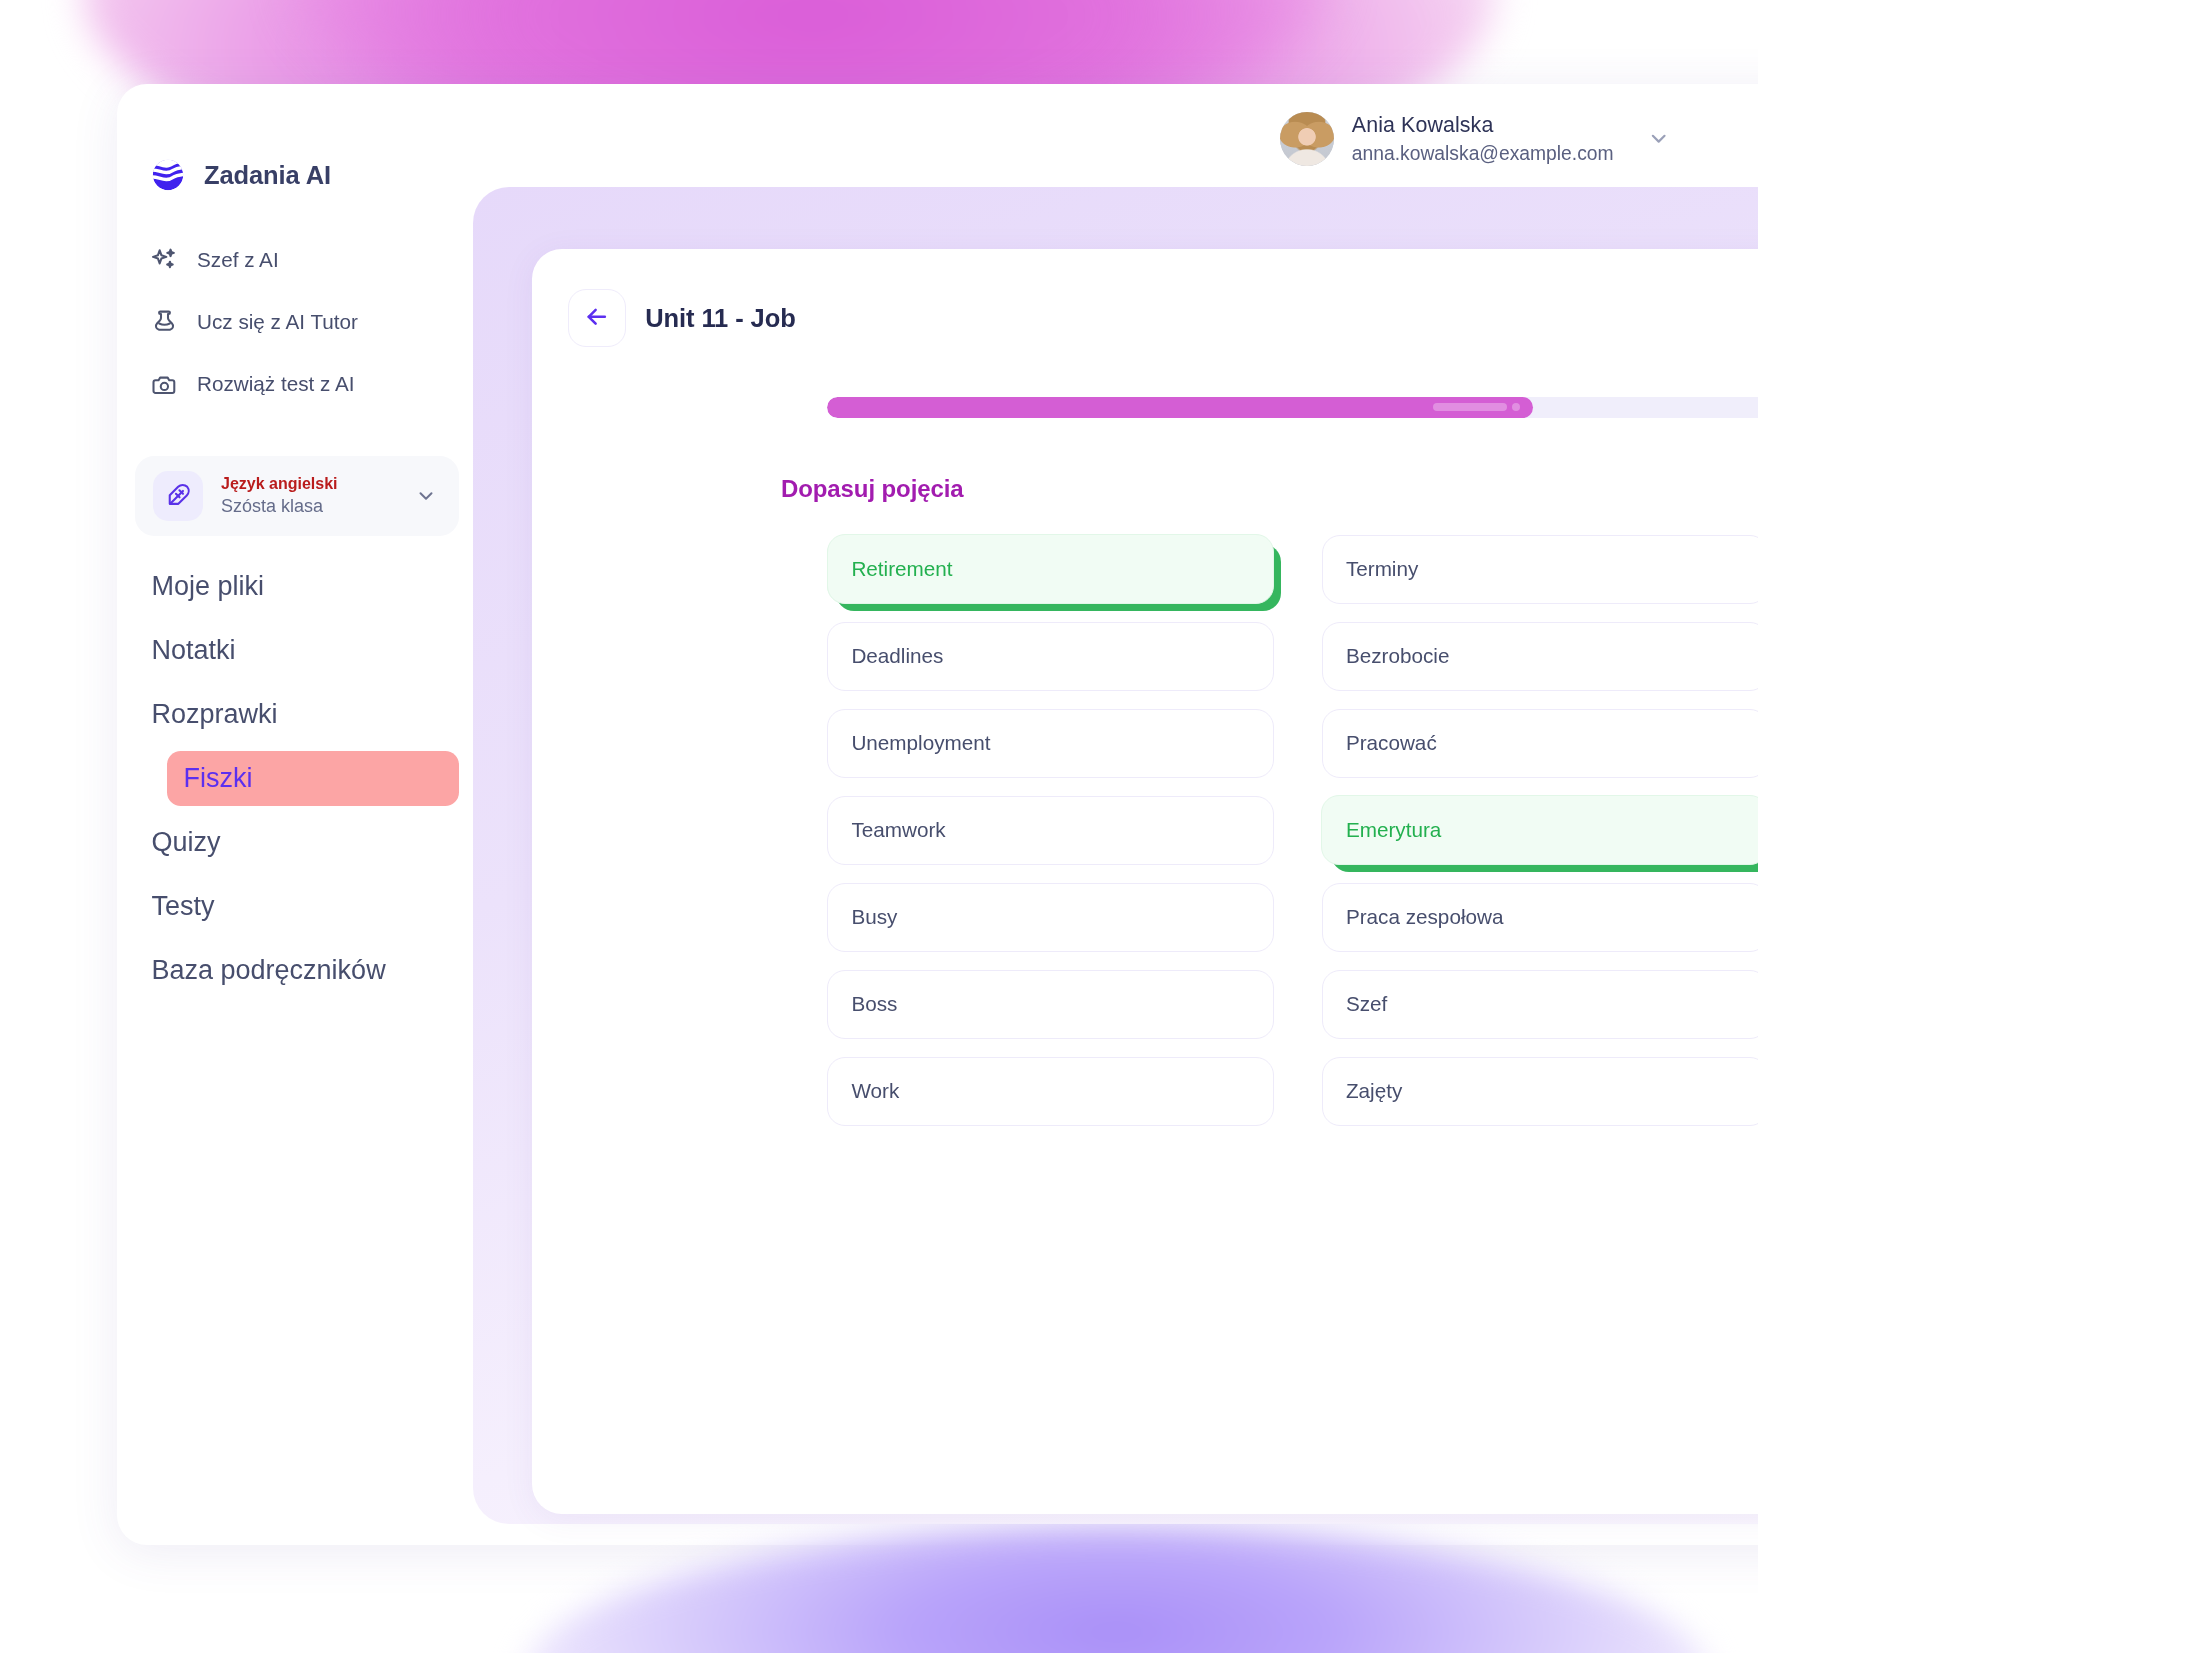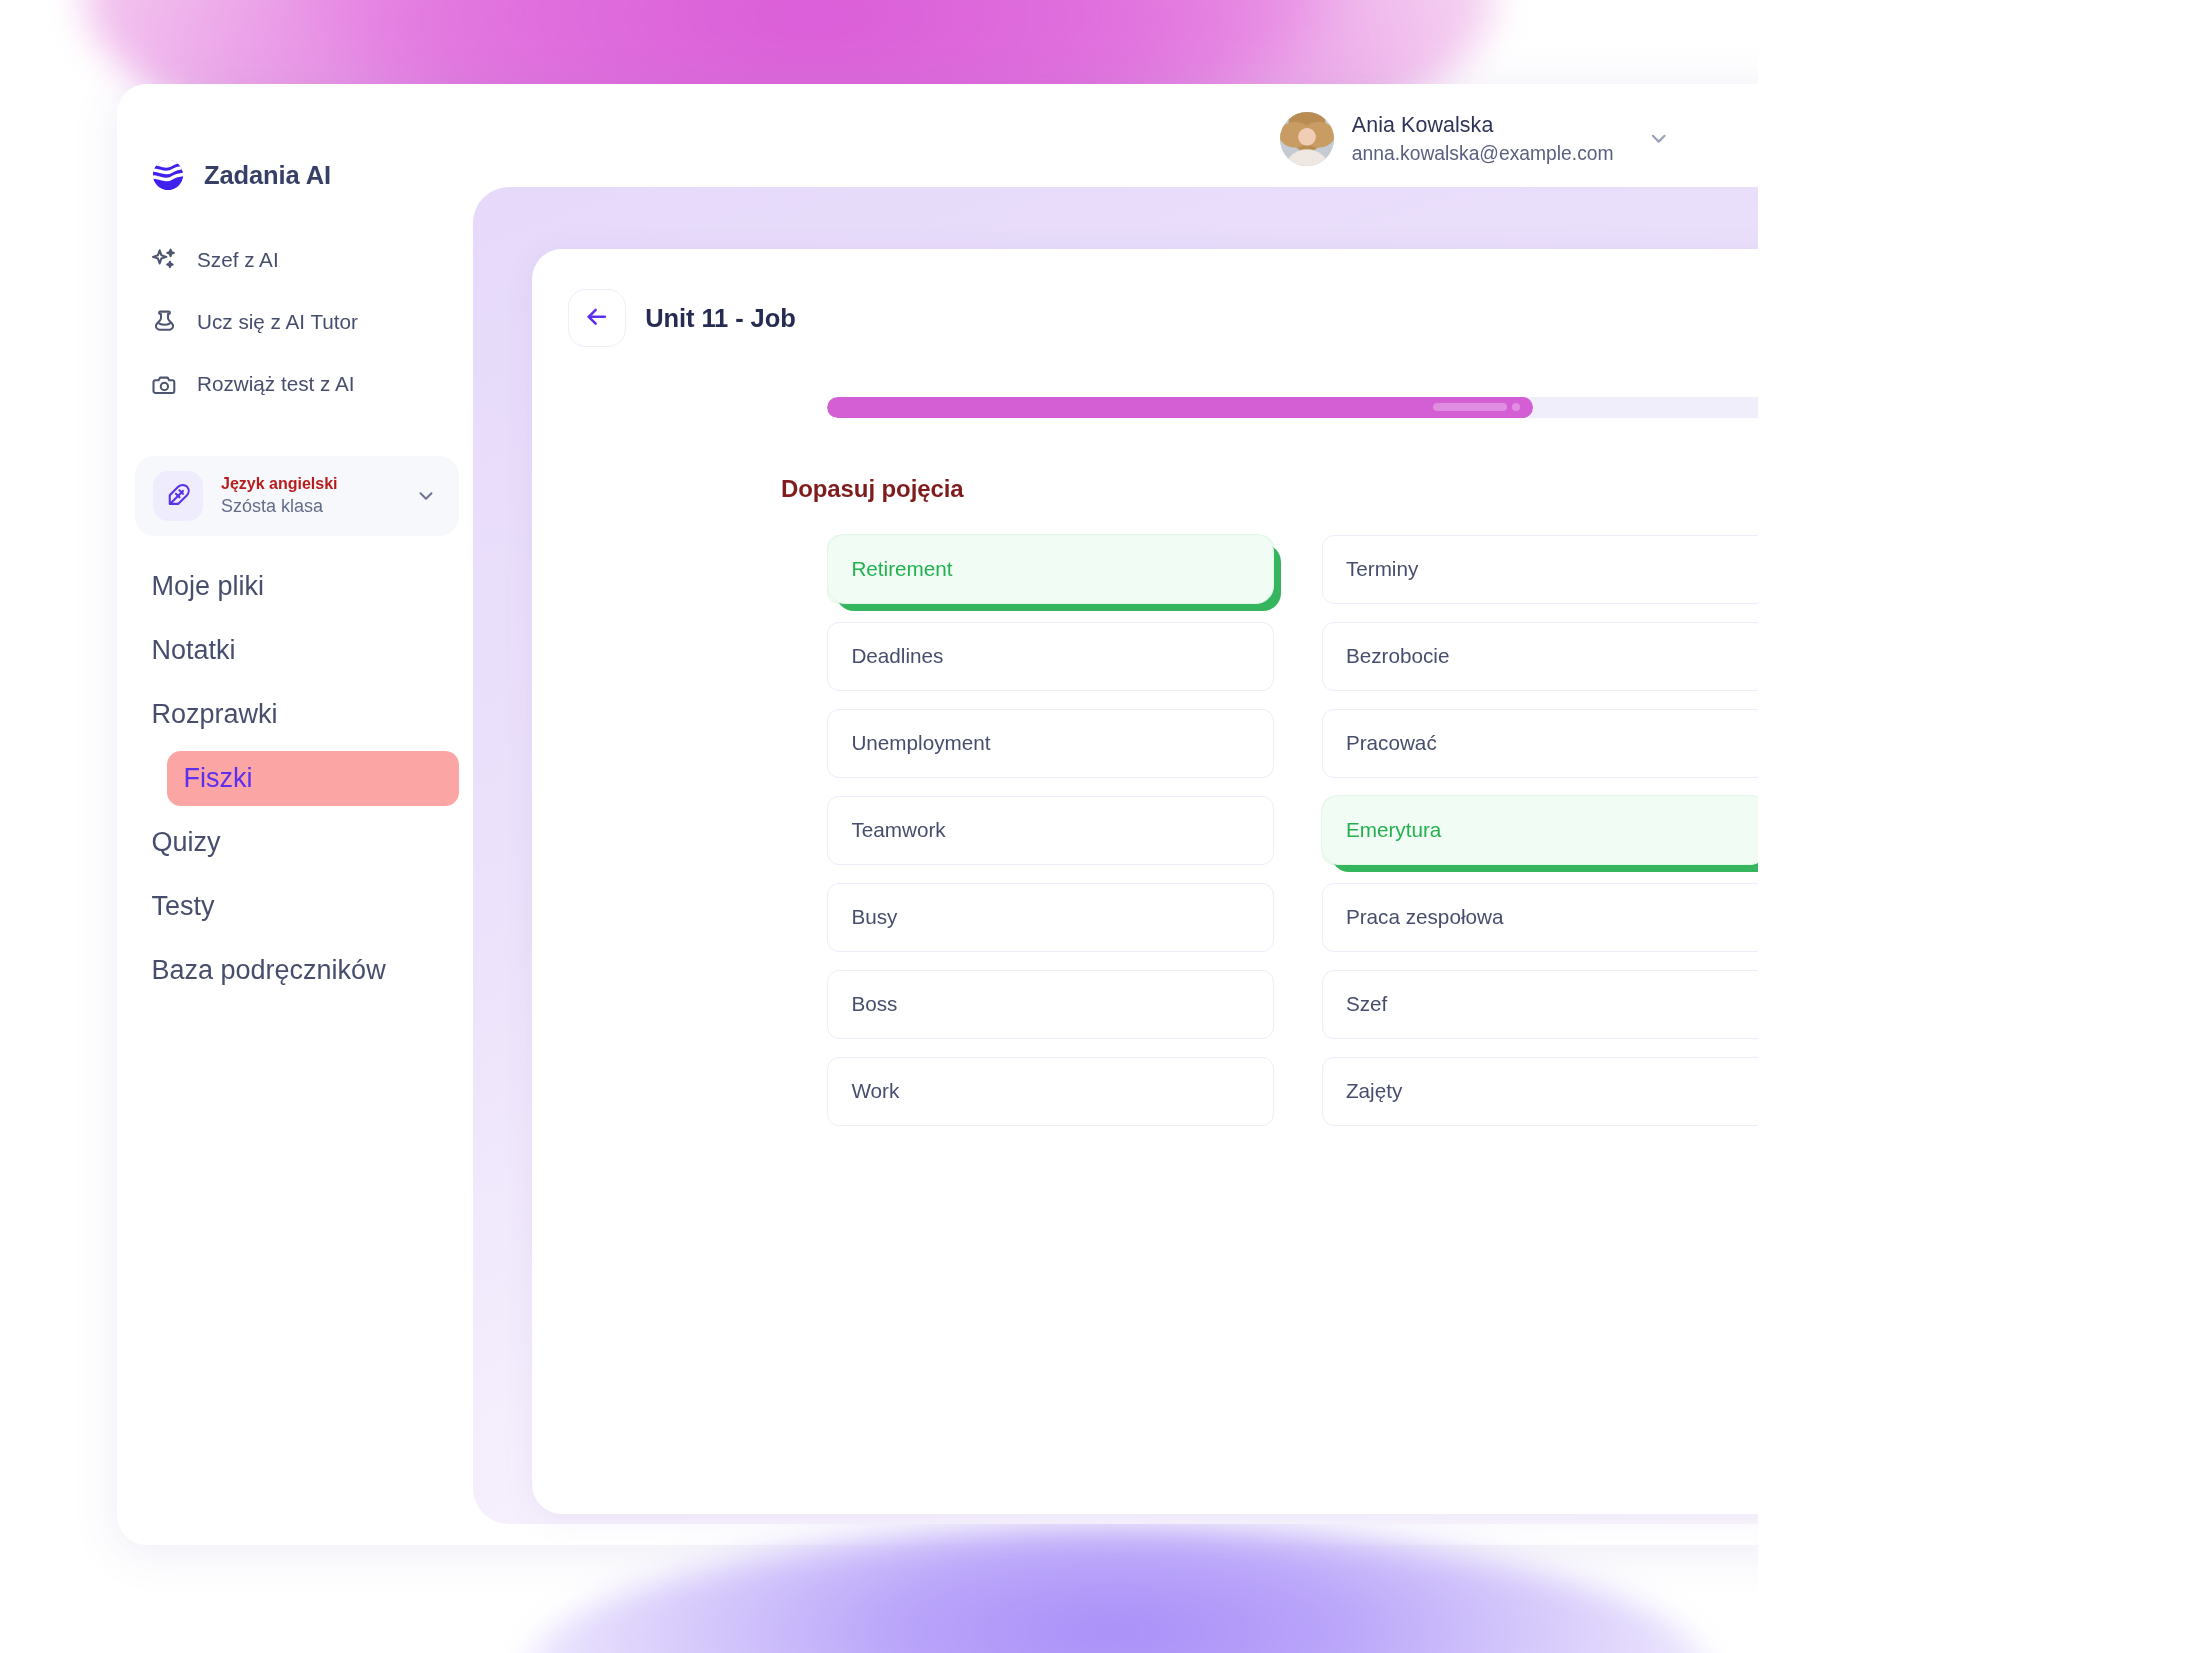--- a/index.html
+++ b/index.html
@@ -278,37 +278,37 @@
     height: 8.3px;
     border-radius: 5.5px;
     background: rgba(255,255,255,0.30);
   }
 
   
   .section-title {
     margin: 57px 0 0 249px;
     font-size: 24px;
     font-weight: bold;
-    color: #7f1d1d;
+    color: #a21caf;
     letter-spacing: -0.1px;
   }
 
   .match-grid {
     margin: 32px auto 0 auto;
     width: 941px;
     display: grid;
     grid-template-columns: 1fr 1fr;
     column-gap: 48px;
     row-gap: 18px;
   }
 
   .match-card {
     position: relative;
     height: 69px;
-    border-radius: 12px;
+    border-radius: 18px;
     background: #ffffff;
     border: 1.4px solid #eeebfa;
     display: flex;
     align-items: center;
     padding: 0 23.4px;
     cursor: pointer;
   }
   .match-card .label {
     font-size: 20.7px;
     color: #474e6d;

